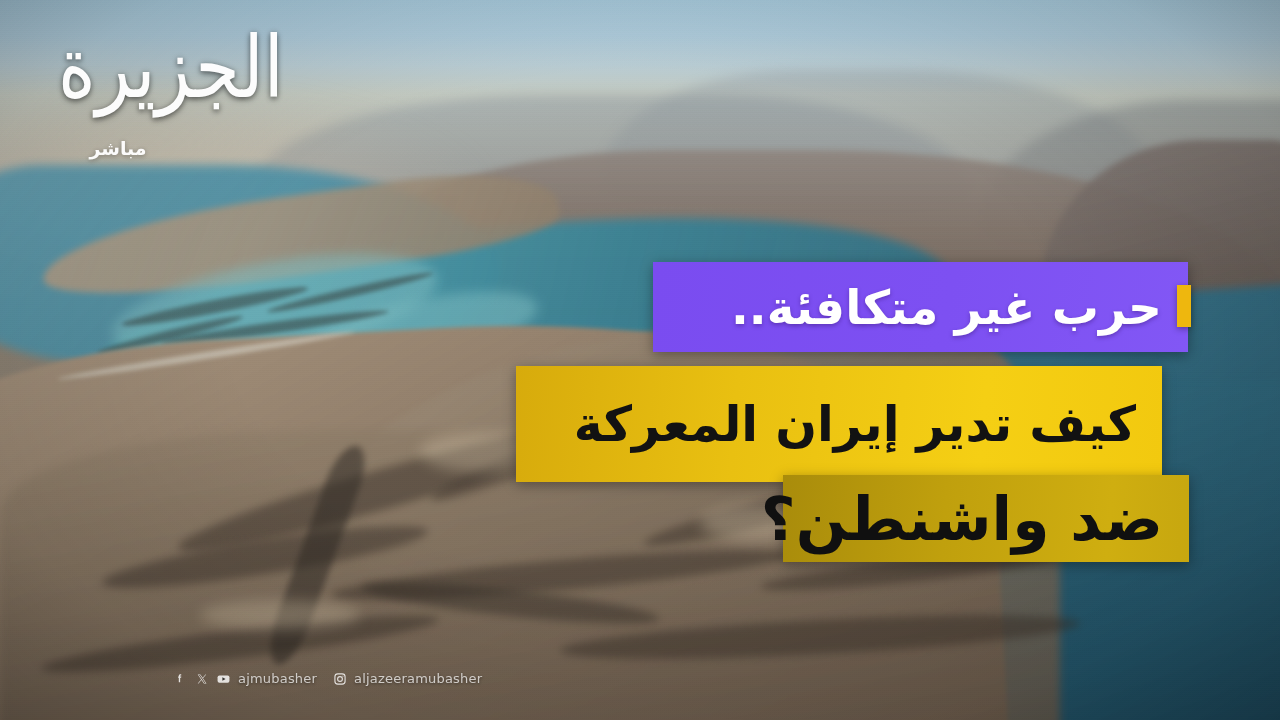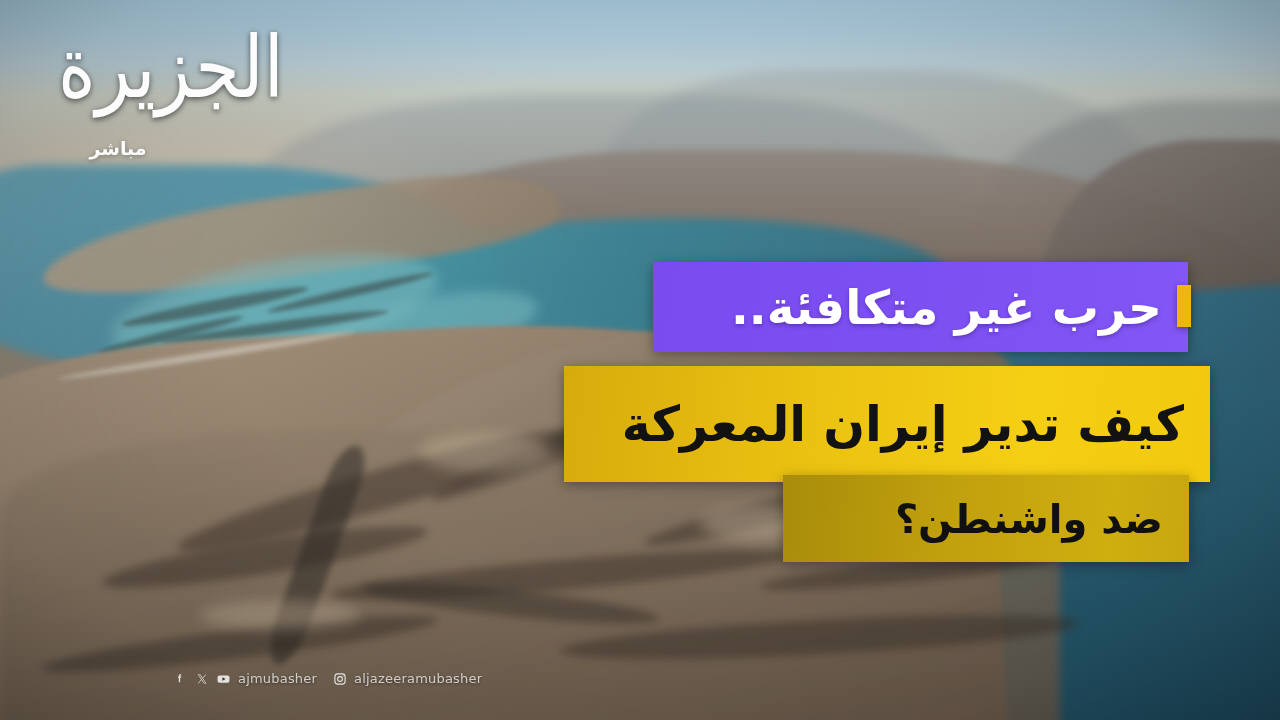--- a/index.html
+++ b/index.html
@@ -362,40 +362,40 @@
   #band-1-tab {
     position: absolute;
     left: 1177px; top: 285px;
     width: 14px; height: 42px;
     background: #eeb70e;
     box-shadow: 0 2px 6px rgba(0,0,0,0.35);
   }
 
   
   #band-2 {
-    left: 564px; top: 366px;
+    left: 516px; top: 366px;
     width: 646px; height: 116px;
     background: linear-gradient(95deg, #d7ab0c 0%, #e9c011 34%, #f5cf14 72%, #f2c90f 100%);
     padding: 0 26px 0 11px;
   }
   #band-2 .band-text {
     color: #121212;
     font-size: 49px;
   }
 
   
   #band-3 {
     left: 783px; top: 475px;
     width: 406px; height: 87px;
     background: linear-gradient(95deg, #a98c0b 0%, #c0a00d 40%, #cfae10 80%, #c7a70f 100%);
     padding: 0 26px 0 20px;
   }
   #band-3 .band-text {
     color: #101010;
-    font-size: 40px;
+    font-size: 60px;
   }
 
   
   .social {
     position: absolute;
     left: 172px;
     top: 671px;
     display: flex;
     align-items: center;
     gap: 7px;

